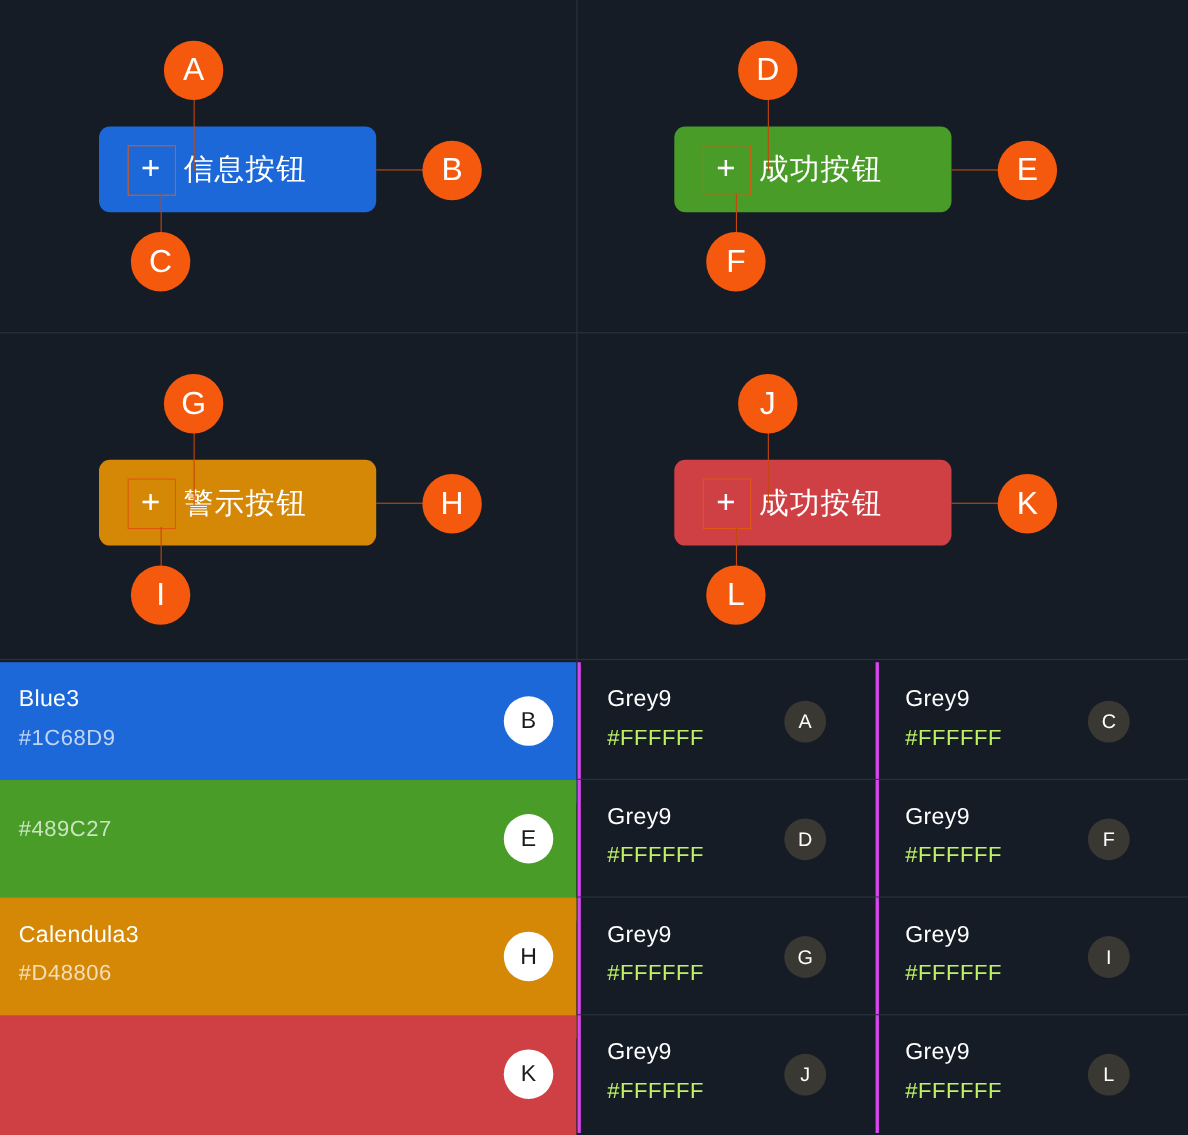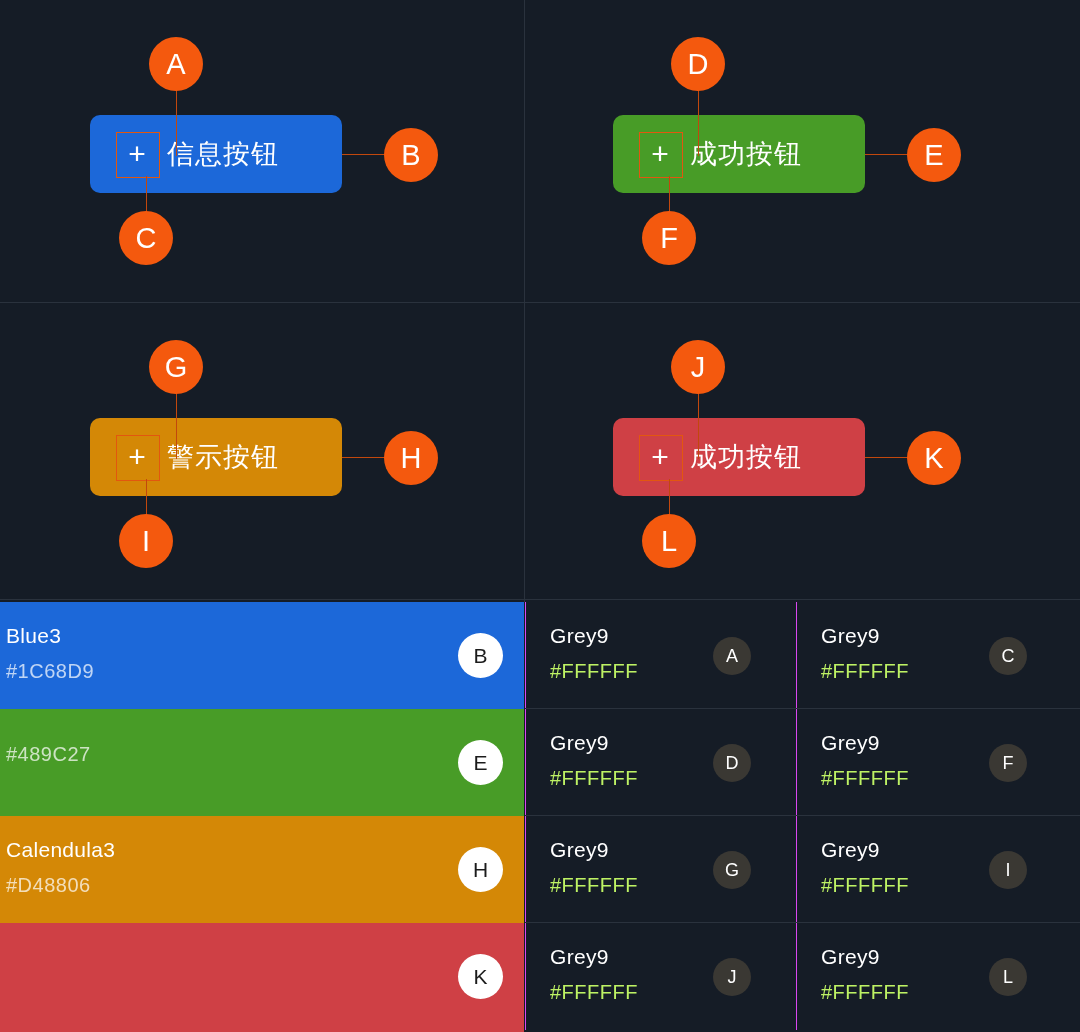--- a/index.html
+++ b/index.html
@@ -71,36 +71,36 @@
   .leader{position:absolute;background:#c2480d;z-index:1;}
   .leader-v{width:1px;}
   .leader-h{height:1px;}
 
   
   #table{position:absolute;left:0;top:602px;width:1080px;height:430px;}
   .trow{position:absolute;left:0;width:1080px;height:107px;}
   .swatch{
     position:absolute;left:0;top:0;width:524px;height:128px;
     box-sizing:border-box;
-    padding:22px 0 0 6px;
+    padding:22px 0 0 17px;
   }
   .swatch-name{font-size:21px;color:#ffffff;letter-spacing:.3px;}
   .swatch-hex{font-size:20px;margin-top:12px;color:rgba(255,255,255,.72);letter-spacing:.5px;}
   .swatch-badge{
     position:absolute;right:21px;top:31px;
     width:45px;height:45px;border-radius:50%;
     background:#ffffff;color:#1b1b1b;
     display:flex;align-items:center;justify-content:center;
     font-size:21px;
   }
   .greycell{
     position:absolute;top:0;height:107px;
     box-sizing:border-box;
     padding:22px 0 0 24px;
-    border-left:1px solid #d946ef;
+    border-left:3px solid #d946ef;
   }
   .gc-a{left:525px;width:271px;}
   .gc-b{left:796px;width:284px;}
   .grey-name{font-size:21px;color:#ffffff;letter-spacing:.3px;}
   .grey-hex{font-size:20px;margin-top:12px;color:#bef264;letter-spacing:.5px;}
   .grey-badge{
     position:absolute;
     width:38px;height:38px;border-radius:50%;
     background:#3a3833;color:#ffffff;
     display:flex;align-items:center;justify-content:center;

